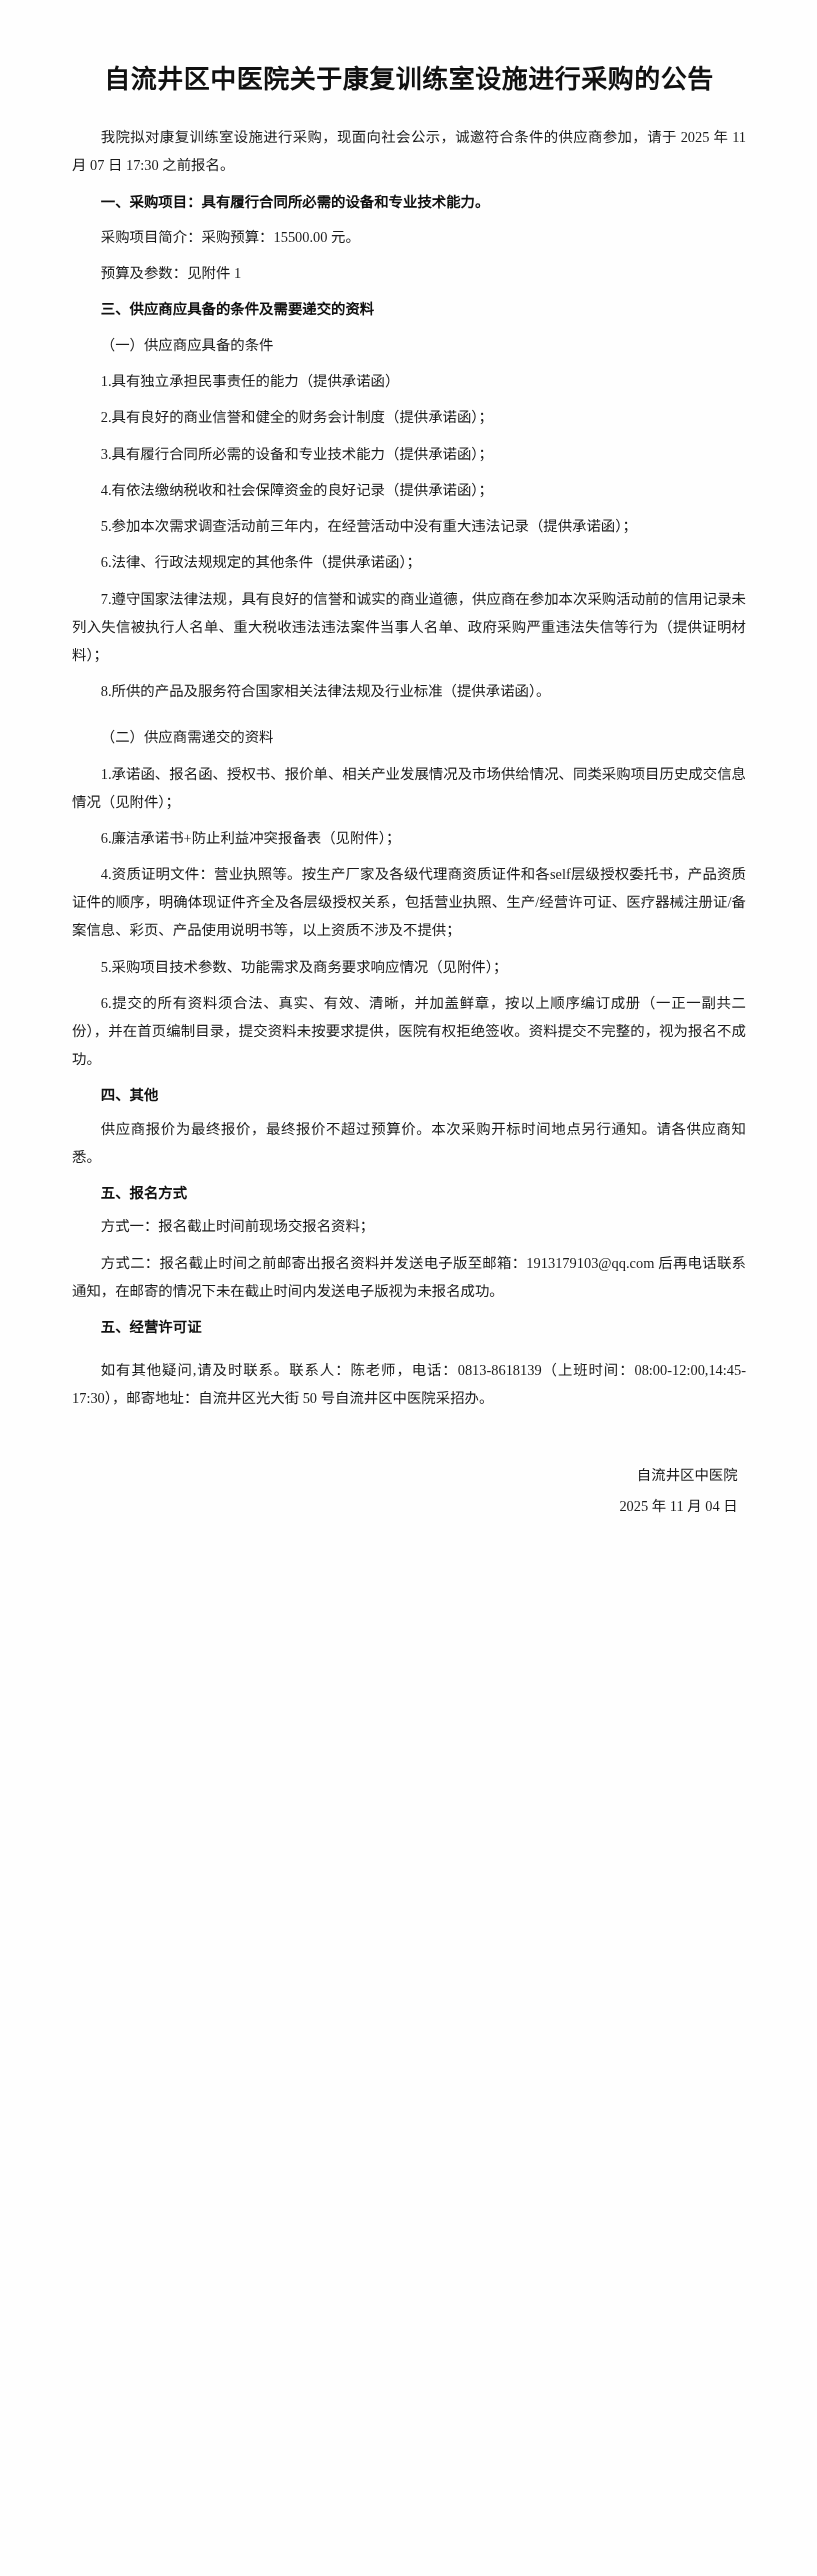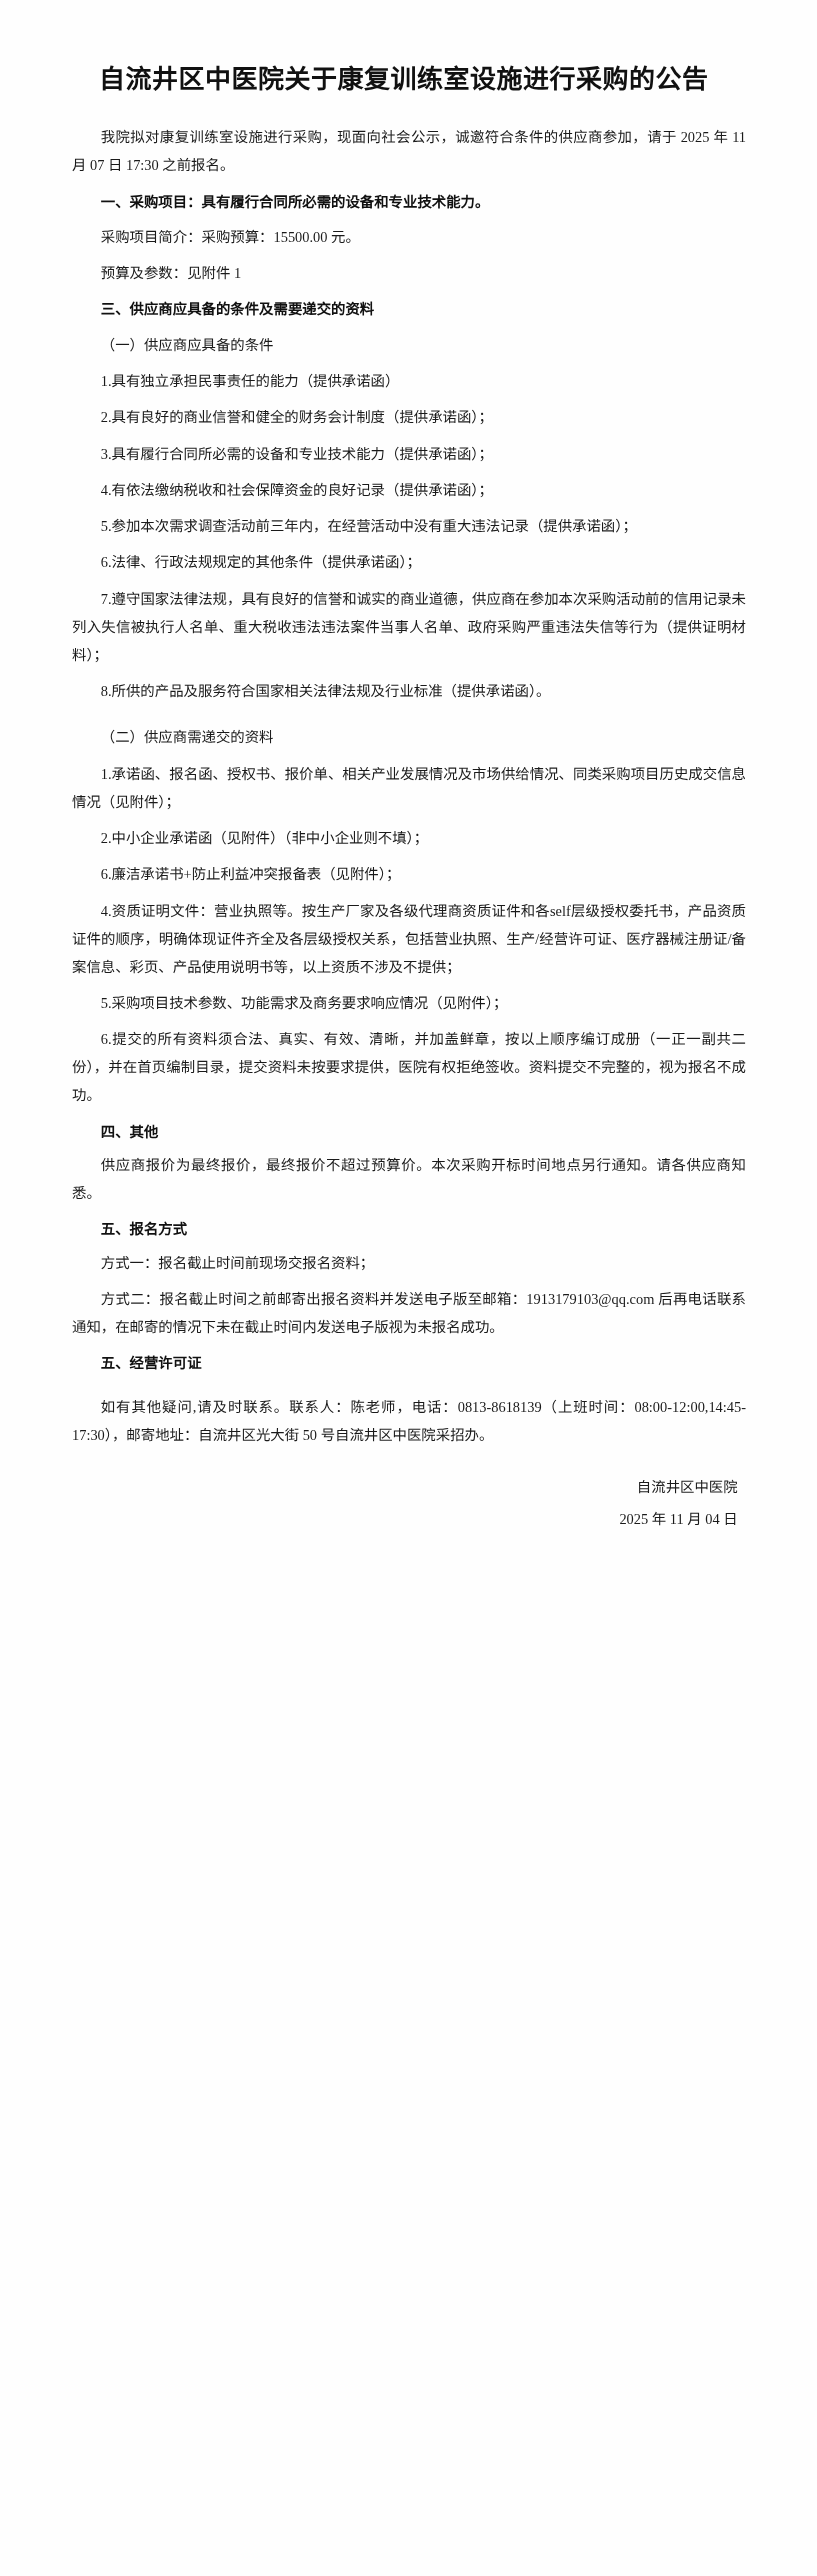--- a/index.html
+++ b/index.html
@@ -20,21 +20,21 @@
     box-sizing: border-box;
     padding: 49px 68px 46px 68px;
     background: #fefefe;
     position: relative;
   }
   .doc-title {
     font-family: "Liberation Serif", "DejaVu Serif", serif;
     font-weight: bold;
     font-size: 26px;
     line-height: 1.42;
-    text-align: left;
+    text-align: center;
     letter-spacing: 0.5px;
     margin: 13.4px 31px 24px 31px;
     color: #111111;
   }
   p {
     margin: 4px;
   }
   .para {
     font-size: 14.4px;
     line-height: 1.95;
@@ -49,21 +49,21 @@
     line-height: 1.95;
     text-indent: 2em;
     font-weight: bold;
     margin-bottom: 7.2px;
     color: #111111;
   }
   .tight {
     margin-bottom: 5.2px;
   }
   .sign-block {
-    margin-top: 24px;
+    margin-top: 48px;
     font-size: 14.4px;
     line-height: 2.0;
     text-align: right;
     padding-right: 12.4px;
     color: #1a1a1a;
   }
   .sign-block div {
     margin-bottom: 3.1px;
   }
   .spacer-sm {
@@ -93,21 +93,20 @@
   <p class="para">5.参加本次需求调查活动前三年内，在经营活动中没有重大违法记录（提供承诺函）；</p>
   <p class="para">6.法律、行政法规规定的其他条件（提供承诺函）；</p>
   <p class="para">7.遵守国家法律法规，具有良好的信誉和诚实的商业道德，供应商在参加本次采购活动前的信用记录未列入失信被执行人名单、重大税收违法违法案件当事人名单、政府采购严重违法失信等行为（提供证明材料）；</p>
   <p class="para">8.所供的产品及服务符合国家相关法律法规及行业标准（提供承诺函）。</p>
 
   <div class="spacer-sm"></div>
 
   <p class="para">（二）供应商需递交的资料</p>
 
   <p class="para">1.承诺函、报名函、授权书、报价单、相关产业发展情况及市场供给情况、同类采购项目历史成交信息情况（见附件）；</p>
-  <p class="para">2.中小企业承诺函（见附件）（非中小企业则不填）；</p>
   <p class="para">6.廉洁承诺书+防止利益冲突报备表（见附件）；</p>
   <p class="para">4.资质证明文件：营业执照等。按生产厂家及各级代理商资质证件和各self层级授权委托书，产品资质证件的顺序，明确体现证件齐全及各层级授权关系，包括营业执照、生产/经营许可证、医疗器械注册证/备案信息、彩页、产品使用说明书等，以上资质不涉及不提供；</p>
   <p class="para">5.采购项目技术参数、功能需求及商务要求响应情况（见附件）；</p>
   <p class="para">6.提交的所有资料须合法、真实、有效、清晰，并加盖鲜章，按以上顺序编订成册（一正一副共二份），并在首页编制目录，提交资料未按要求提供，医院有权拒绝签收。资料提交不完整的，视为报名不成功。</p>
 
   <p class="section-head tight">四、其他</p>
   <p class="para">供应商报价为最终报价，最终报价不超过预算价。本次采购开标时间地点另行通知。请各供应商知悉。</p>
 
   <p class="section-head tight">五、报名方式</p>
   <p class="para">方式一：报名截止时间前现场交报名资料；</p>

